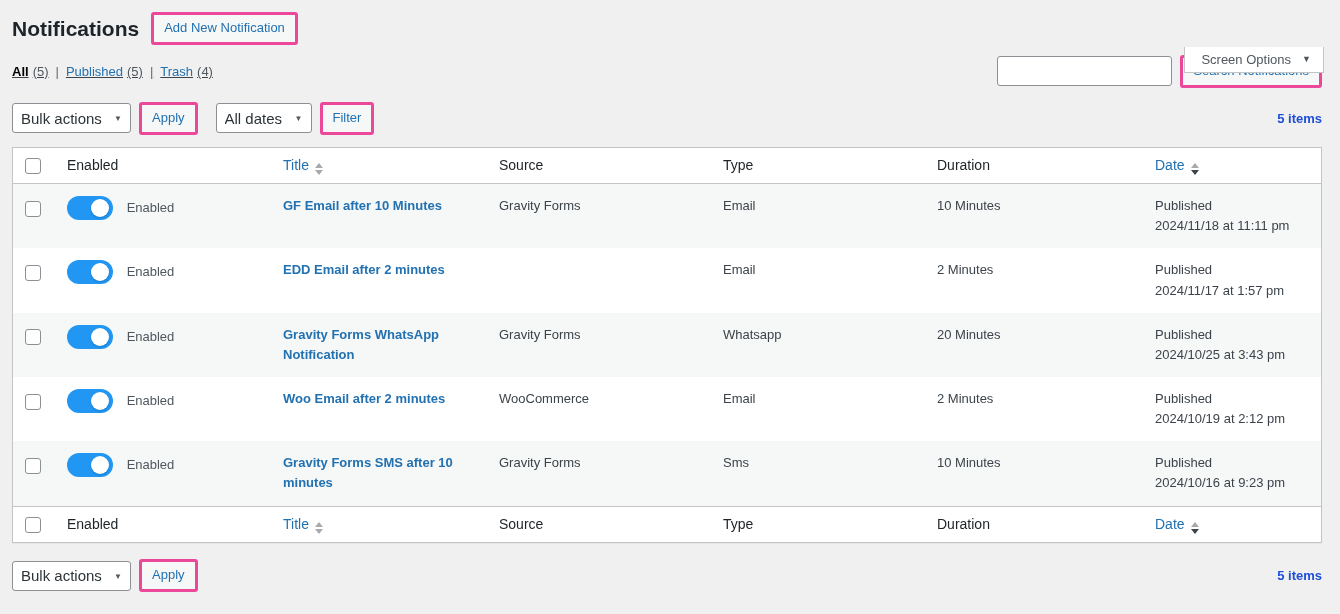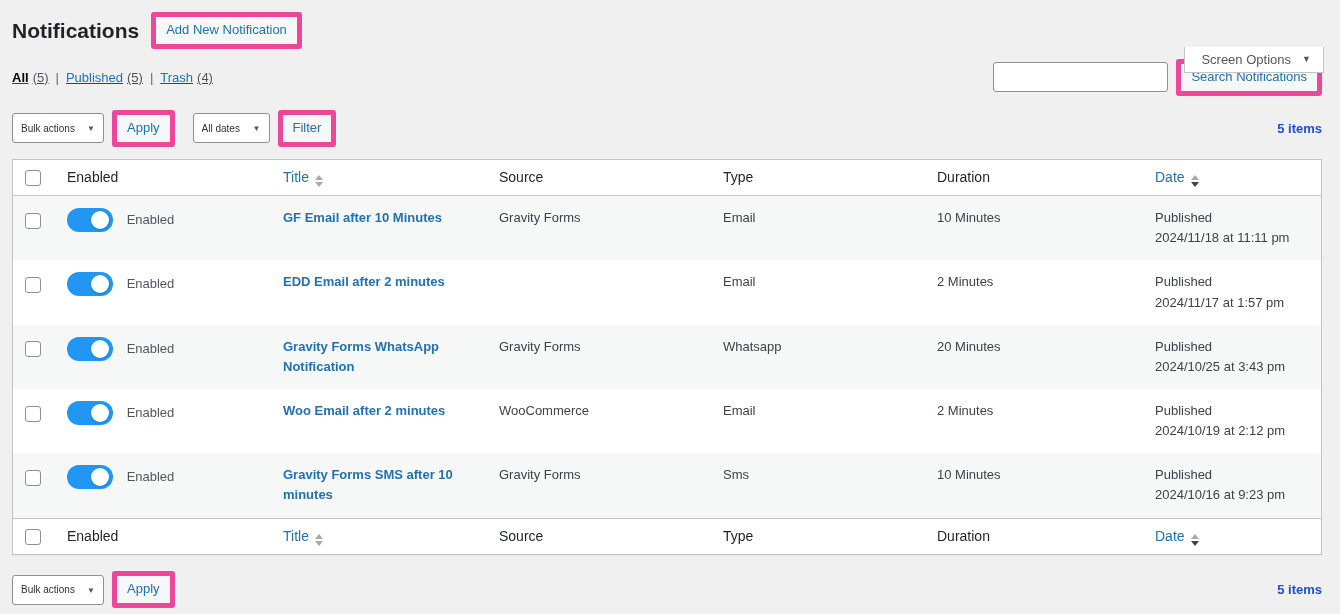--- a/index.html
+++ b/index.html
@@ -34,21 +34,21 @@
 
   
   .title-row { display: flex; align-items: center; gap: 12px; }
   .page-title {
     font-size: 21px; font-weight: 700; color: #1d2327;
     margin: 0; line-height: 1.3;
   }
   .button {
     display: inline-block;
     padding: 4px 10px;
-    border: 5px solid #ec4899; border-radius: 3px;
+    border: 3px solid #ec4899; border-radius: 3px;
     background: #f6f7f7; color: #2271b1;
     font-size: 13px; line-height: 1.45;
     cursor: pointer; white-space: nowrap;
     font-family: "Liberation Sans", sans-serif;
   }
 
   
   .second-row { display: flex; justify-content: space-between; align-items: center; margin-top: 10px; min-height: 32px; }
   .subsubsub { margin: 0; padding: 0; list-style: none; display: flex; align-items: center; font-size: 13px; }
   .subsubsub li { display: inline-flex; align-items: center; text-decoration: underline; }
@@ -66,21 +66,21 @@
 
   
   .tablenav { display: flex; justify-content: space-between; align-items: center; margin-top: 14px; }
   .tablenav.bottom { margin-top: 16px; }
   .tablenav-left { display: flex; align-items: center; gap: 8px; }
   .select-wrap { position: relative; display: inline-block; }
   .select-wrap select {
     appearance: none; -webkit-appearance: none; -moz-appearance: none;
     height: 30px; padding: 0 28px 0 8px;
     border: 1px solid #8c8f94; border-radius: 3px;
-    background: #fff; font-size: 10px; color: #2c3338;
+    background: #fff; font-size: 15px; color: #2c3338;
     font-family: "Liberation Sans", sans-serif;
     cursor: pointer;
   }
   .select-chevron {
     position: absolute; right: 9px; top: 50%; transform: translateY(-50%);
     font-size: 8px; color: #50575e; pointer-events: none;
   }
   .dates-gap { margin-left: 10px; }
   .items-count { color: #1d4ed8; font-size: 13px; font-weight: bold; }
 

